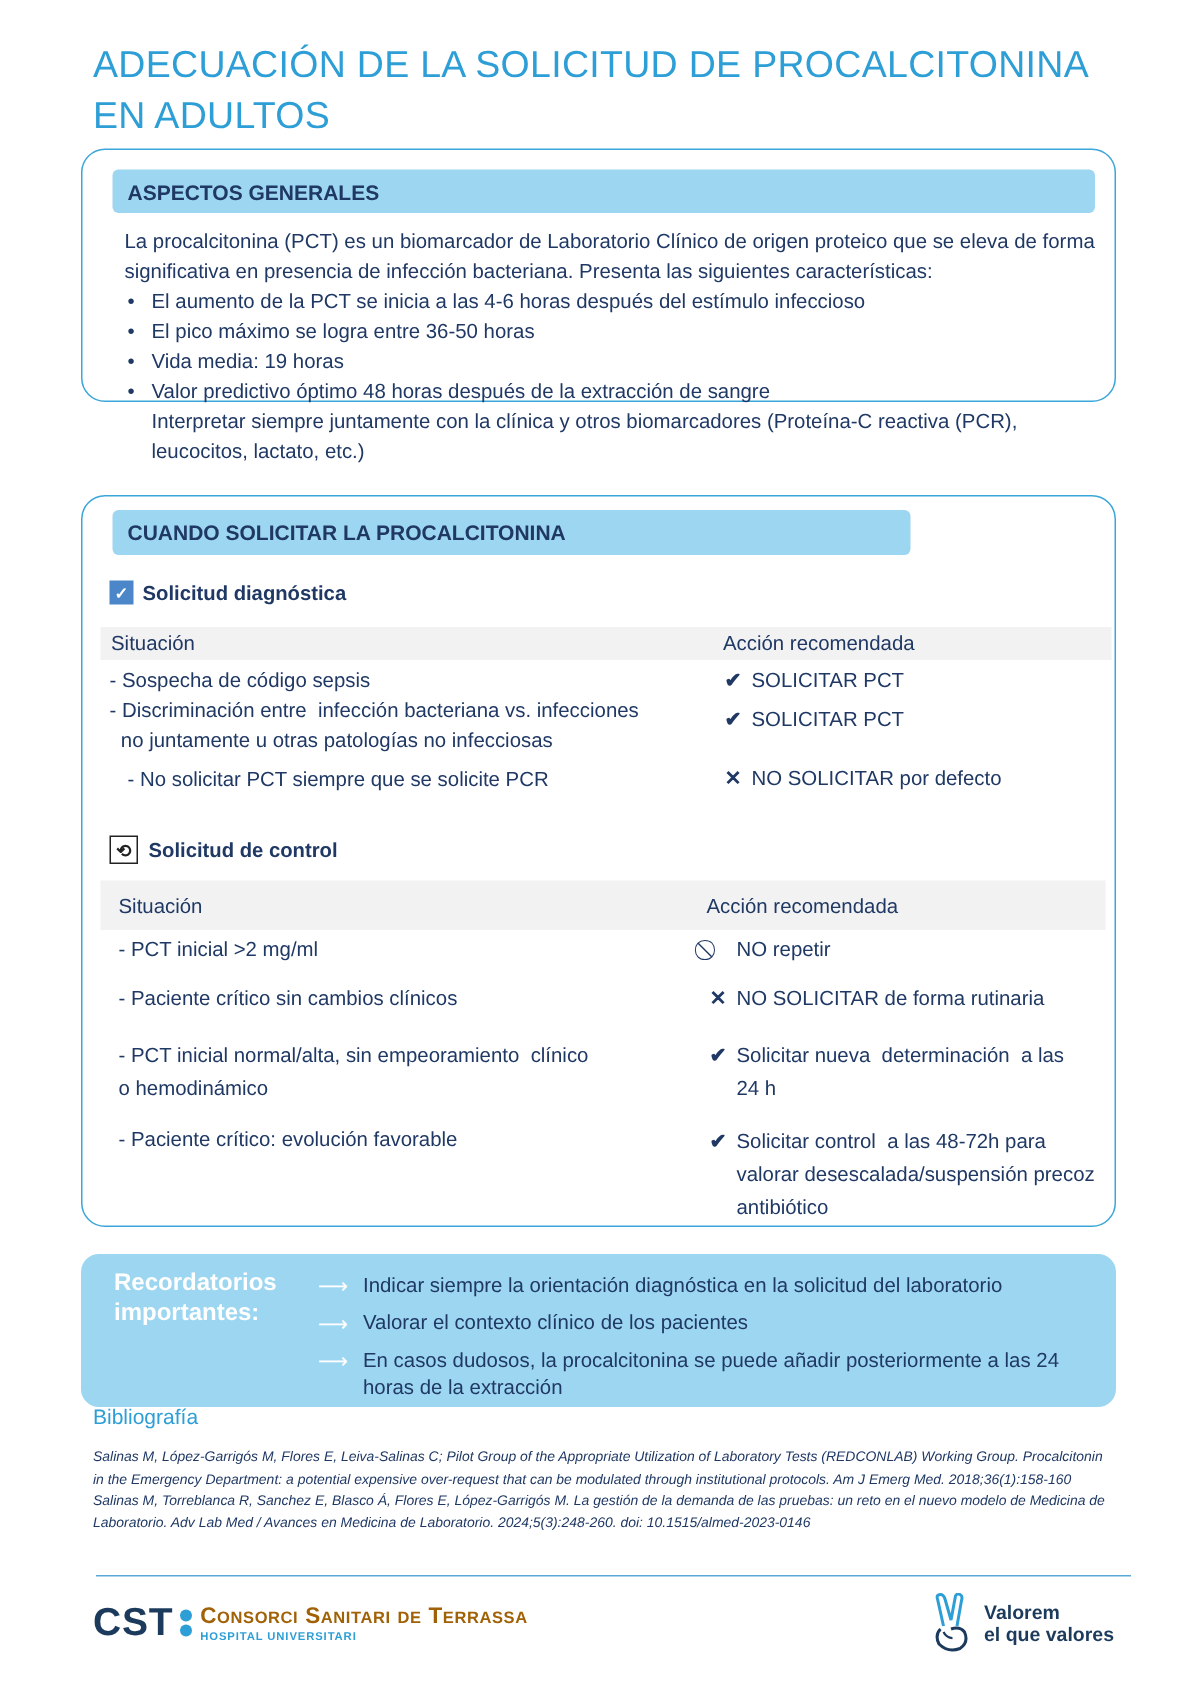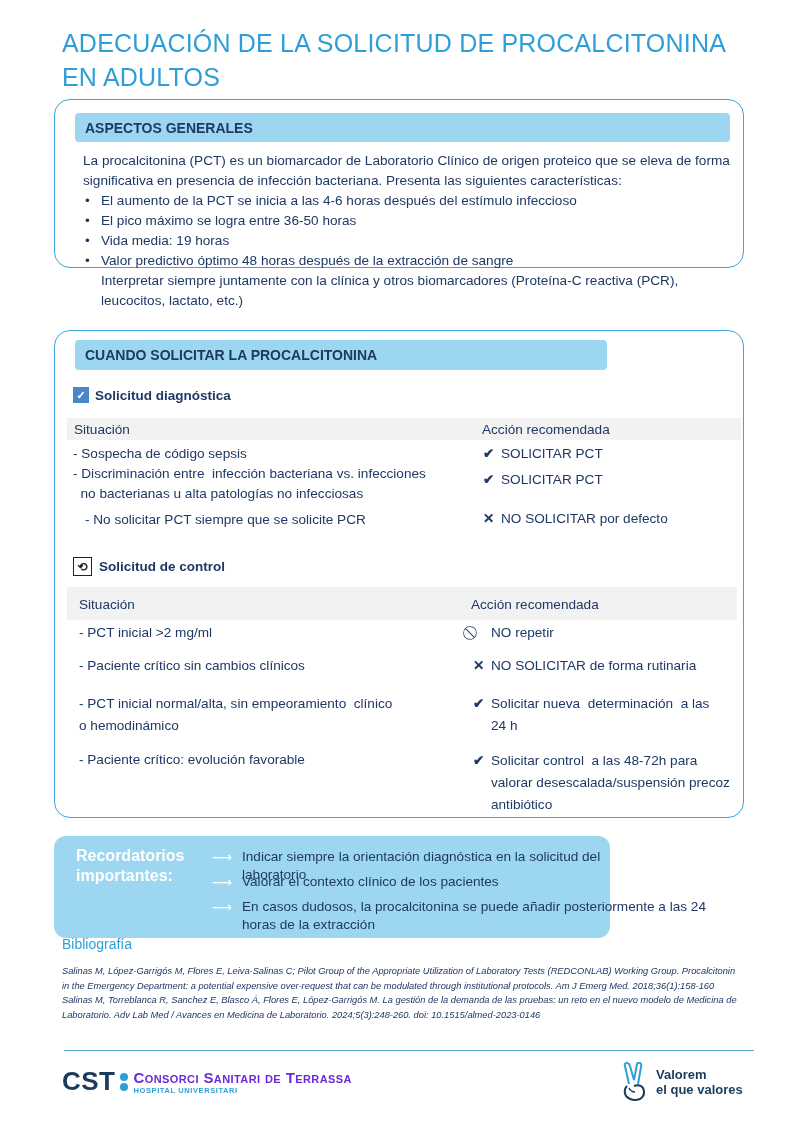--- a/index.html
+++ b/index.html
@@ -34,38 +34,38 @@
 
   .tbl-head { position: absolute; background: #f2f2f2; font-size: 13.6px; color: #1f3864; }
   .th-1 { left: 12px; top: 87px; width: 674px; height: 22px; }
   .th-2 { left: 12px; top: 256px; width: 670px; height: 33px; }
   .tbl-head span { position: absolute; top: 50%; transform: translateY(-50%); }
 
   .row { position: absolute; font-size: 13.6px; line-height: 20px; color: #1f3864; }
   .action { position: absolute; font-size: 13.6px; line-height: 22px; color: #1f3864; display: flex; }
   .action .ico { width: 18px; flex: none; font-weight: bold; }
 
-  .reminders { position: absolute; left: 54px; top: 836px; width: 556px; height: 102px;
+  .reminders { position: absolute; left: 54px; top: 836px; width: 690px; height: 102px;
     background: #9dd6f0; border-radius: 12px; }
   .rem-title { position: absolute; left: 22px; top: 10px; color: #ffffff; font-weight: bold;
     font-size: 16px; line-height: 20px; }
   .rem-item { position: absolute; left: 158px; font-size: 13.6px; line-height: 18px; color: #1f3864; display: flex; }
   .rem-item .arrow { width: 30px; flex: none; color: #ffffff; font-size: 14px; }
 
   .biblio-title { position: absolute; left: 62px; top: 936px; font-size: 14px; color: #2e9fd6; }
   .biblio { position: absolute; left: 62px; top: 964px; width: 680px; font-size: 9.3px;
     line-height: 14.5px; font-style: italic; color: #1f3864; }
 
   .footer-line { position: absolute; left: 64px; top: 1050px; width: 690px; height: 1px; background: #5aa9d6; }
   .logo-cst { position: absolute; left: 62px; top: 1066px; display: flex; align-items: center; }
   .cst-letters { font-weight: bold; font-size: 26px; color: #1b3a5c; letter-spacing: 0.5px; }
   .cst-dots { display: flex; flex-direction: column; margin: 0 6px 0 4px; }
   .cst-dots i { display: block; width: 8px; height: 8px; border-radius: 50%; background: #2e9fd6; margin: 1px 0; }
   .cst-name { display: flex; flex-direction: column; }
-  .cst-main { font-weight: bold; font-size: 15px; color: #6d28d9; letter-spacing: 0.4px; font-variant: small-caps; }
+  .cst-main { font-weight: bold; font-size: 15px; color: #a16207; letter-spacing: 0.4px; font-variant: small-caps; }
   .cst-sub { font-weight: bold; font-size: 7.5px; color: #2e9fd6; letter-spacing: 0.6px; }
 
   .logo-valorem { position: absolute; left: 620px; top: 1062px; display: flex; align-items: center; }
   .hand-icon { width: 30px; height: 40px; margin-right: 6px; }
   .valorem-text { font-weight: bold; font-size: 13px; line-height: 15px; color: #1b3a5c; }
 </style>
 </head>
 <body>
 
 <h1 class="title">ADECUACIÓN DE LA SOLICITUD DE PROCALCITONINA  EN ADULTOS</h1>
@@ -97,21 +97,21 @@
     <span style="left:415px">Acción recomendada</span>
   </div>
 
   <div class="row" style="left:18px; top:113px; white-space:pre;">- Sospecha de código sepsis</div>
   <div class="action" style="left:428px; top:112px;">
     <span class="ico">✔</span>
     <span>SOLICITAR PCT</span>
   </div>
 
   <div class="row" style="left:18px; top:133px; white-space:pre;">- Discriminación entre  infección bacteriana vs. infecciones
-  no bacterianas u alta patologías no infecciosas</div>
+  no juntamente u otras patologías no infecciosas</div>
   <div class="action" style="left:428px; top:138px;">
     <span class="ico">✔</span>
     <span>SOLICITAR PCT</span>
   </div>
 
   <div class="row" style="left:18px; top:179px;margin-left:12px;">- No solicitar PCT siempre que  se solicite PCR</div>
   <div class="action" style="left:428px; top:177px;">
     <span class="ico">✕</span>
     <span>NO SOLICITAR por defecto</span>
   </div>

